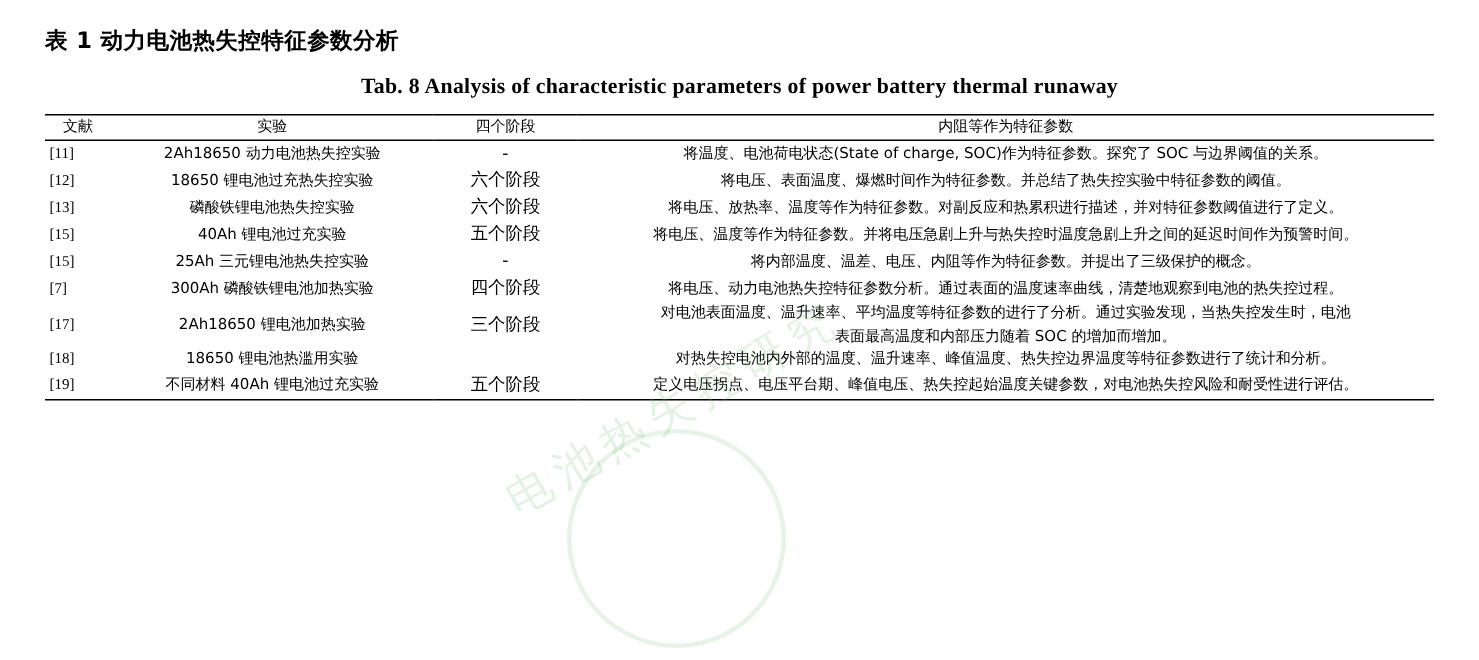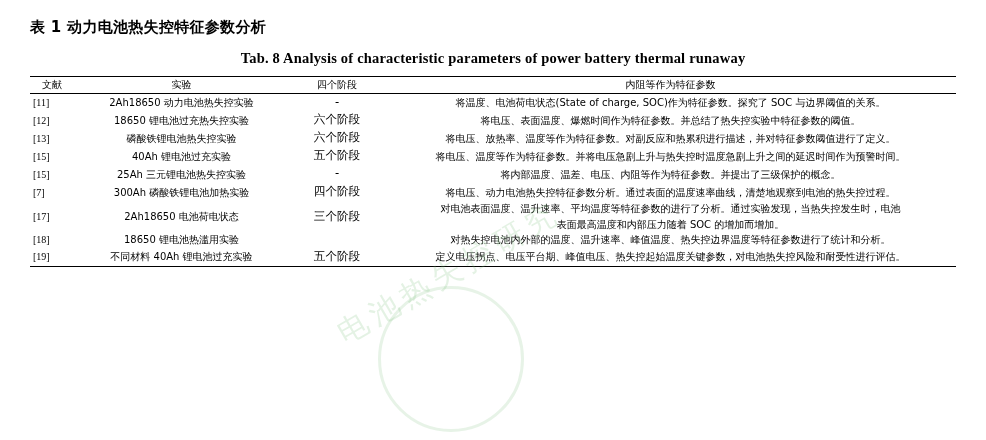--- a/index.html
+++ b/index.html
@@ -183,21 +183,21 @@
         <td class="c-note">将内部温度、温差、电压、内阻等作为特征参数。并提出了三级保护的概念。</td>
       </tr>
       <tr>
         <td class="c-ref">[7]</td>
         <td>300Ah 磷酸铁锂电池加热实验</td>
         <td class="c-stage">四个阶段</td>
         <td class="c-note">将电压、动力电池热失控特征参数分析。通过表面的温度速率曲线，清楚地观察到电池的热失控过程。</td>
       </tr>
       <tr>
         <td class="c-ref">[17]</td>
-        <td>2Ah18650 电池荷电状态</td>
+        <td>2Ah18650 锂电池加热实验</td>
         <td class="c-stage">三个阶段</td>
         <td class="c-note" style="white-space: pre-line;">对电池表面温度、温升速率、平均温度等特征参数的进行了分析。通过实验发现，当热失控发生时，电池
 表面最高温度和内部压力随着 SOC 的增加而增加。</td>
       </tr>
       <tr>
         <td class="c-ref">[18]</td>
         <td>18650 锂电池热滥用实验</td>
         <td class="c-stage"></td>
         <td class="c-note">对热失控电池内外部的温度、温升速率、峰值温度、热失控边界温度等特征参数进行了统计和分析。</td>
       </tr>

